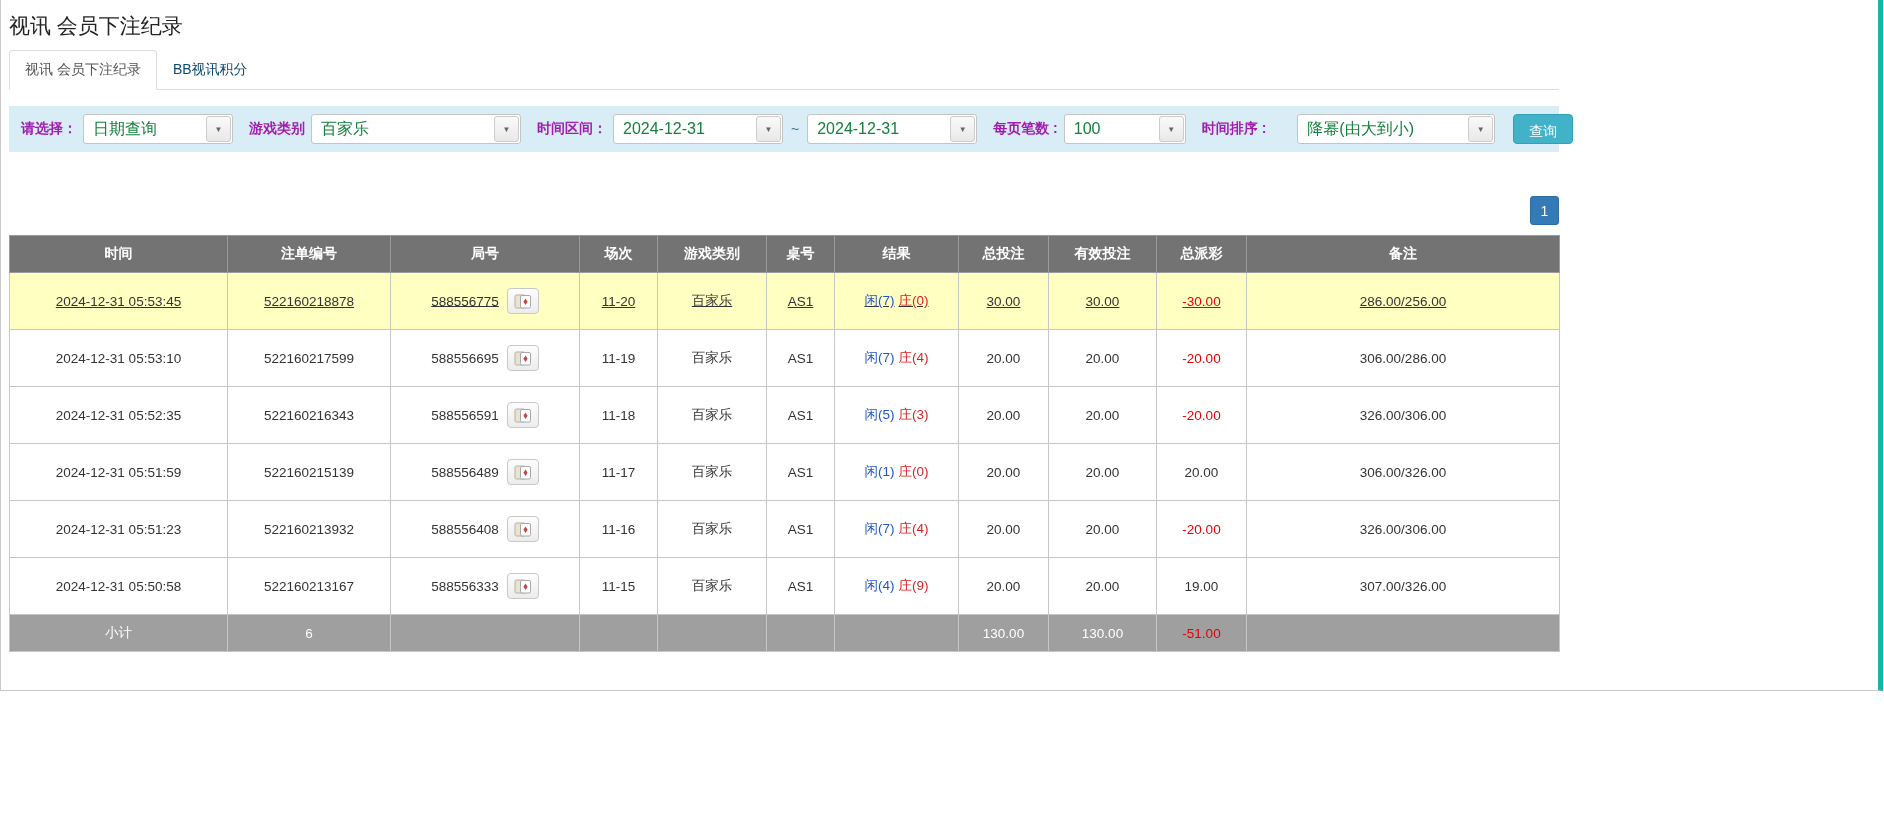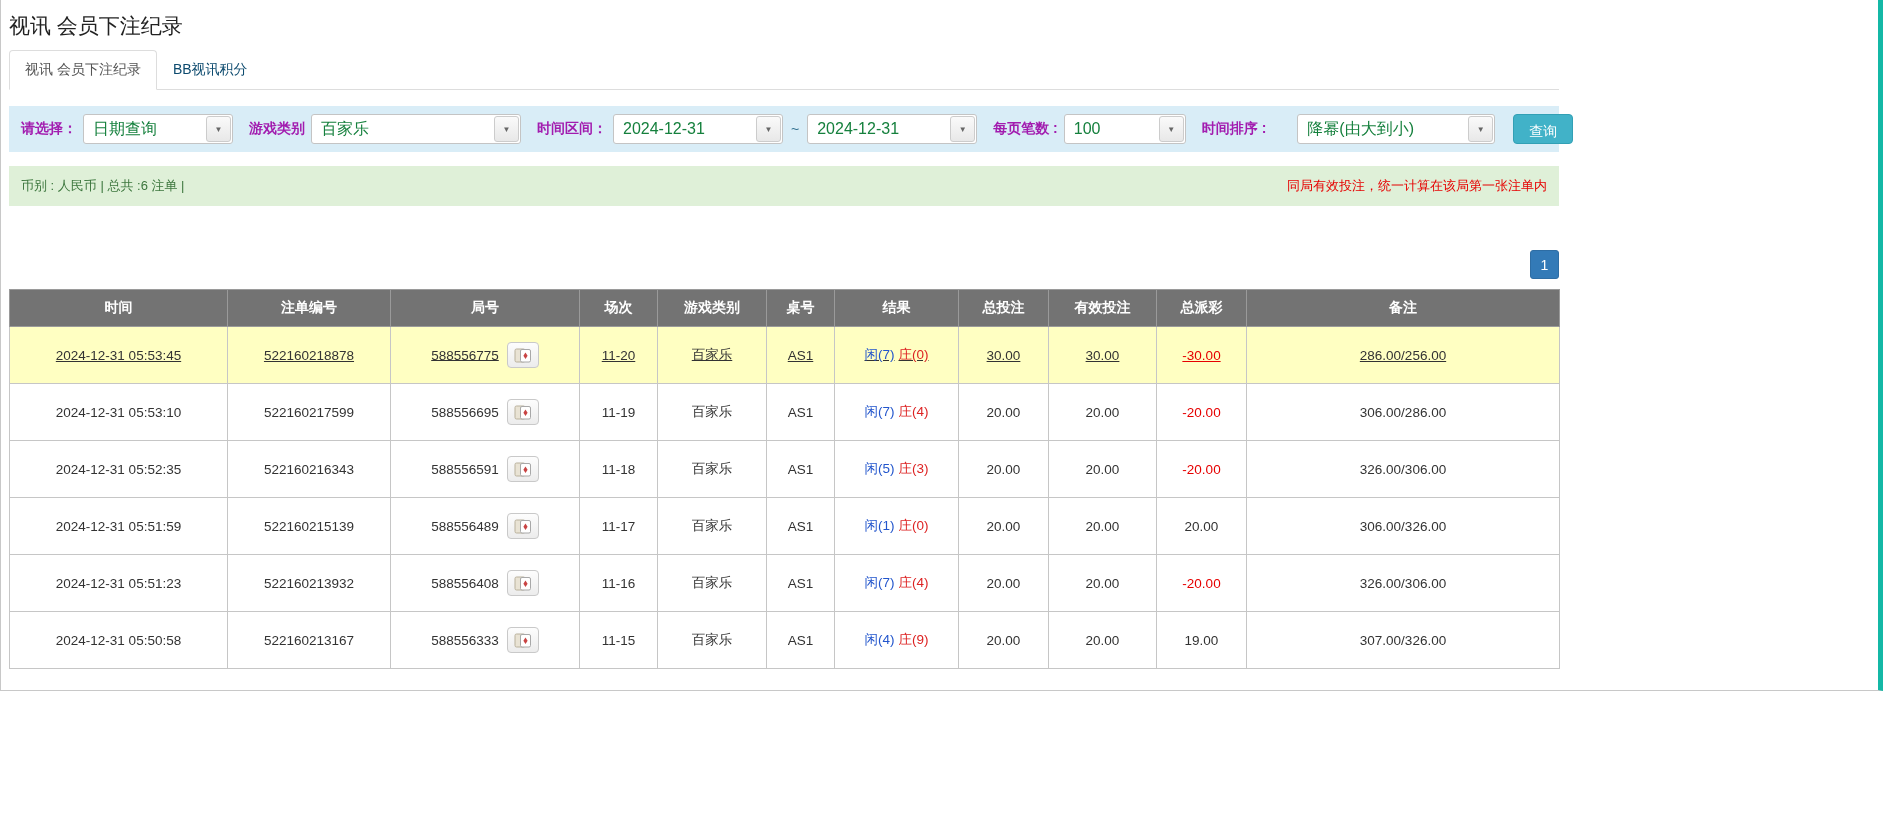--- a/index.html
+++ b/index.html
@@ -136,24 +136,20 @@
 
       <span class="flabel">时间排序 :</span>
       <div class="field w168">
         <span class="field-text">降幂(由大到小)</span>
         <button class="caret-btn">▼</button>
       </div>
 
       <button class="query-btn">查询</button>
     </div>
 
-    <div class="summary-bar">
-      <span class="summary-left">币别 : 人民币 | 总共 :6 注单 |</span>
-      <span class="summary-right">同局有效投注，统一计算在该局第一张注单内</span>
-    </div>
 
     <div class="pagination">
       <button class="page-btn">1</button>
     </div>
 
     <table class="data-table">
       <colgroup>
         <col style="width:218px">
           <col style="width:163px">
           <col style="width:189px">
@@ -291,17 +287,30 @@
     <td>百家乐</td>
     <td>AS1</td>
     <td><span class="res-player">闲(4)</span><span class="res-banker">庄(9)</span></td>
     <td class="blue-val">20.00</td>
     <td>20.00</td>
     <td>19.00</td>
     <td>307.00/326.00</td>
   </tr>
         </tbody>
       <tfoot>
+        <tr class="total-row">
+          <td>小计</td>
+          <td>6</td>
+          <td></td>
+          <td></td>
+          <td></td>
+          <td></td>
+          <td></td>
+          <td>130.00</td>
+          <td>130.00</td>
+          <td class="neg">-51.00</td>
+          <td></td>
+        </tr>
       </tfoot>
     </table>
 
   </div>
 </div>
 
 </body></html>

